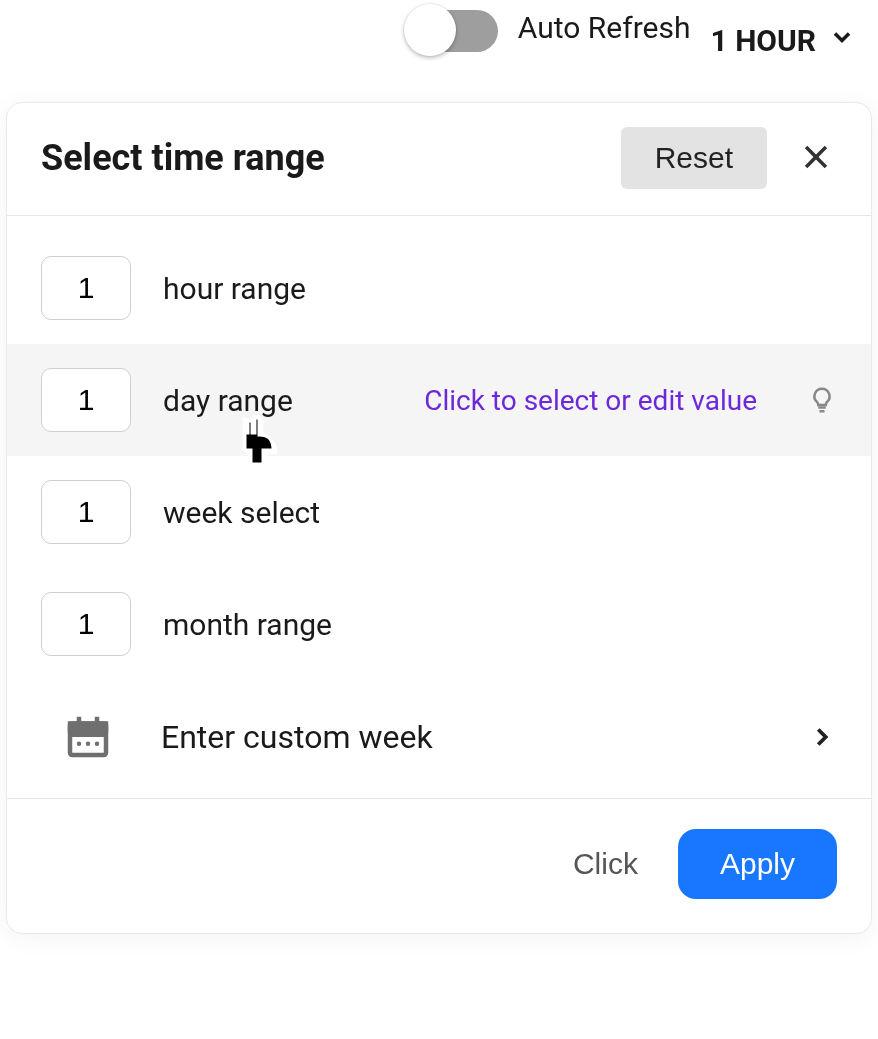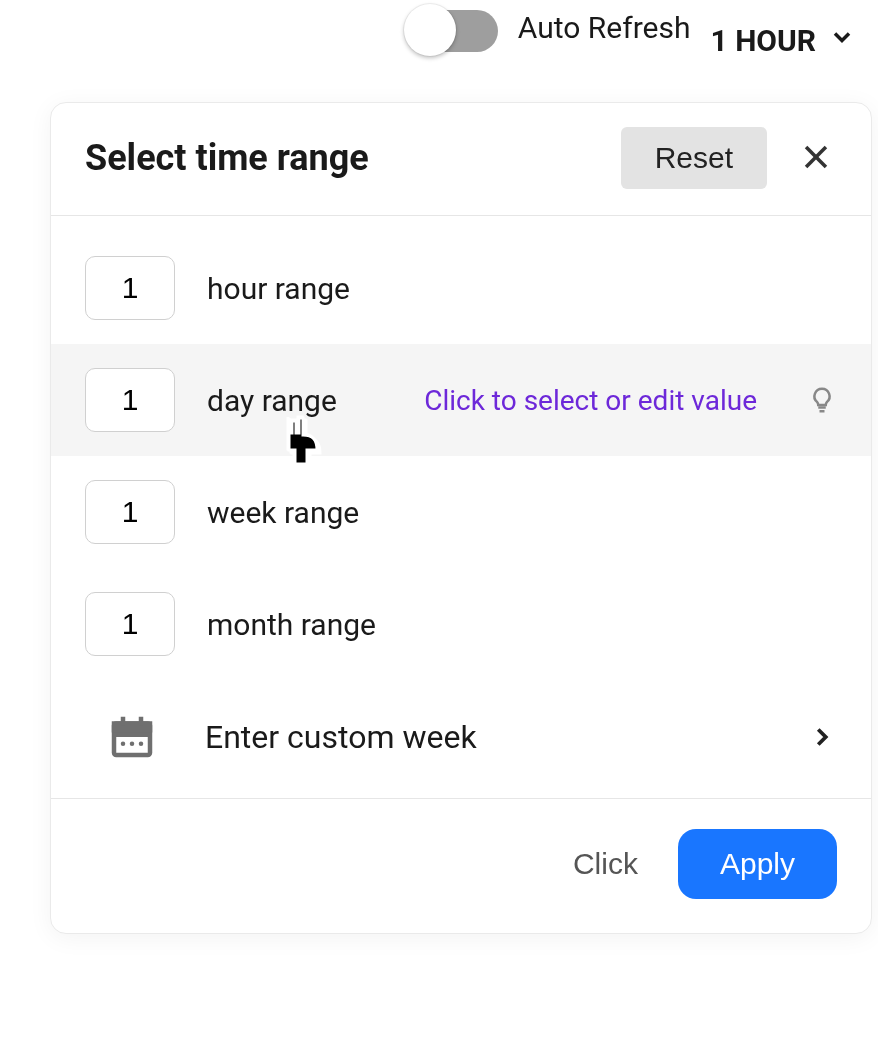--- a/index.html
+++ b/index.html
@@ -44,21 +44,20 @@
     gap: 12px;
     font-size: 30px;
     font-weight: 700;
     cursor: pointer;
   }
   .time-pill svg { width: 28px; height: 28px; }
 
   
   .dialog-wrap {
     padding: 8px 0 0 0;
-    margin-left: 44px;
   }
   .dialog {
     margin: 24px 6px 0 6px;
     border: 1px solid #eaeaea;
     border-radius: 16px;
     background: #fff;
     box-shadow: 0 4px 24px rgba(0,0,0,.05);
     overflow: hidden;
   }
 
@@ -230,21 +229,21 @@
         </span>
         <span class="cursor">
           <svg viewBox="0 0 64 64">
             <path fill="#000" stroke="#fff" stroke-width="3" d="M24 6v32h6v14h12V38l10 0c0-10-4-15-14-15V6h-4v15h-3V9h-4v12h-3V6z"></path>
           </svg>
         </span>
       </div>
 
       <div class="row">
         <input class="num-input" value="1" style="">
-        <span class="row-label">week range</span>
+        <span class="row-label">week select</span>
       </div>
 
       <div class="row">
         <input class="num-input" value="1" style="">
         <span class="row-label">month range</span>
       </div>
 
       <div class="custom-row">
         <span class="cal-icon">
           <svg viewBox="0 0 24 24" fill="currentColor">

